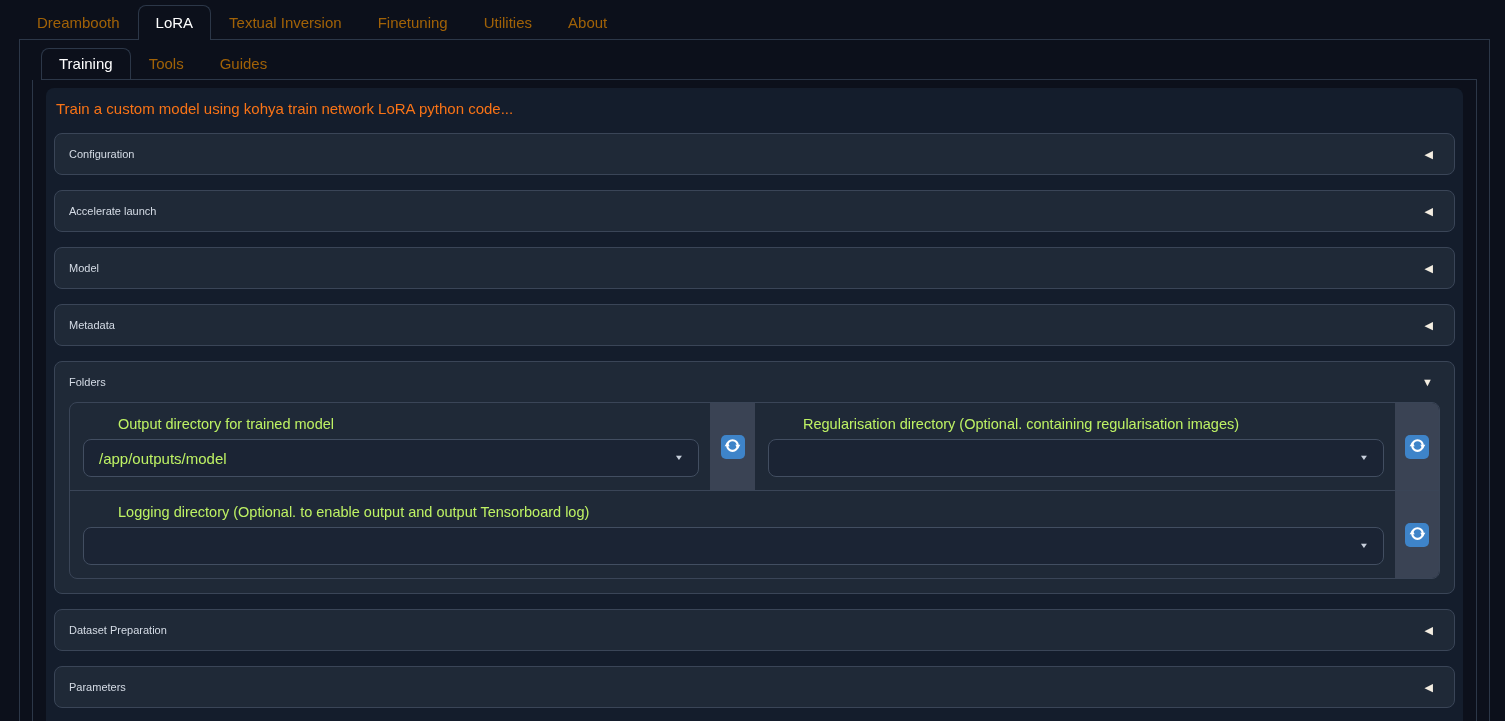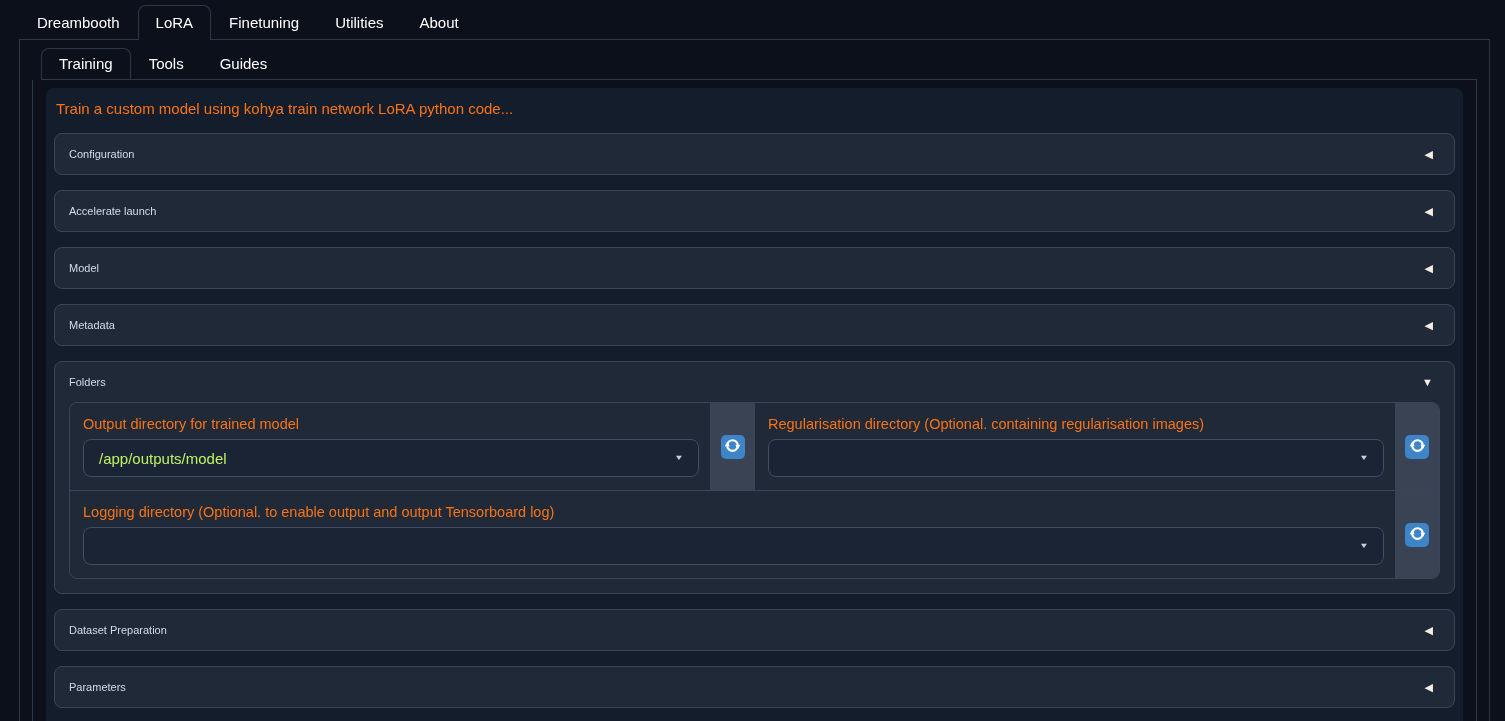--- a/index.html
+++ b/index.html
@@ -9,21 +9,21 @@
     font-family:"Liberation Sans", sans-serif;
     position:relative;
   }
   
   .outer-wrap { margin:0 15px 0 19px; }
   .main-tabnav {
     display:flex; align-items:flex-end; height:40px;
     border-bottom:1px solid #2c3748;
   }
   .tab {
-    padding:8px 17px; font-size:15px; color:#ffffff; cursor:pointer;
+    padding:8px 17px; font-size:15px; color:#a16207; cursor:pointer;
     border:1px solid transparent; border-bottom:none;
     border-radius:8px 8px 0 0; white-space:nowrap;
   }
   .tab.selected {
     color:#ffffff; background:#0c101b;
     border-color:#2c3748; margin-bottom:-1px; position:relative; z-index:2;
     padding-bottom:9px;
   }
   .outer-box {
     border:1px solid #2c3748; border-top:none; border-bottom:none;
@@ -64,22 +64,23 @@
   .acc-content { padding:0 14px 14px 14px; }
   
   .group {
     border:1px solid #3a4557; border-radius:8px; overflow:hidden;
   }
   .g-row { display:grid; }
   .g-row.top { grid-template-columns:1fr 45px 1fr 44px; border-bottom:1px solid #3a4557; }
   .g-row.bottom { grid-template-columns:1fr 44px; }
   .field-cell { padding:12px 11px 13px 13px; }
   .field-label {
-    display:block; color:#f97316; font-size:14.5px; line-height:18px;
+    display:block; color:#bef264; font-size:14.5px; line-height:18px;
     margin-bottom:6px;
+    margin-left:35px;
   }
   .dropdown {
     position:relative; height:38px; width:100%;
     background:#1b2434; border:1px solid #424e61; border-radius:8px;
     display:flex; align-items:center;
     padding:0 34px 0 15px; cursor:pointer;
   }
   .dd-value { color:#bef264; font-size:15px; white-space:nowrap; overflow:hidden; }
   .dd-caret {
     position:absolute; right:14px; top:50%; transform:translateY(-54%) scaleY(.75);
@@ -95,20 +96,21 @@
   }
 </style>
 </head>
 <body>
 
 <div class="outer-wrap">
 
   <div class="main-tabnav">
     <div class="tab">Dreambooth</div>
     <div class="tab selected">LoRA</div>
+    <div class="tab">Textual Inversion</div>
     <div class="tab">Finetuning</div>
     <div class="tab">Utilities</div>
     <div class="tab">About</div>
   </div>
 
   <div class="outer-box">
 
     <div class="sub-tabnav">
       <div class="tab selected">Training</div>
       <div class="tab">Tools</div>

